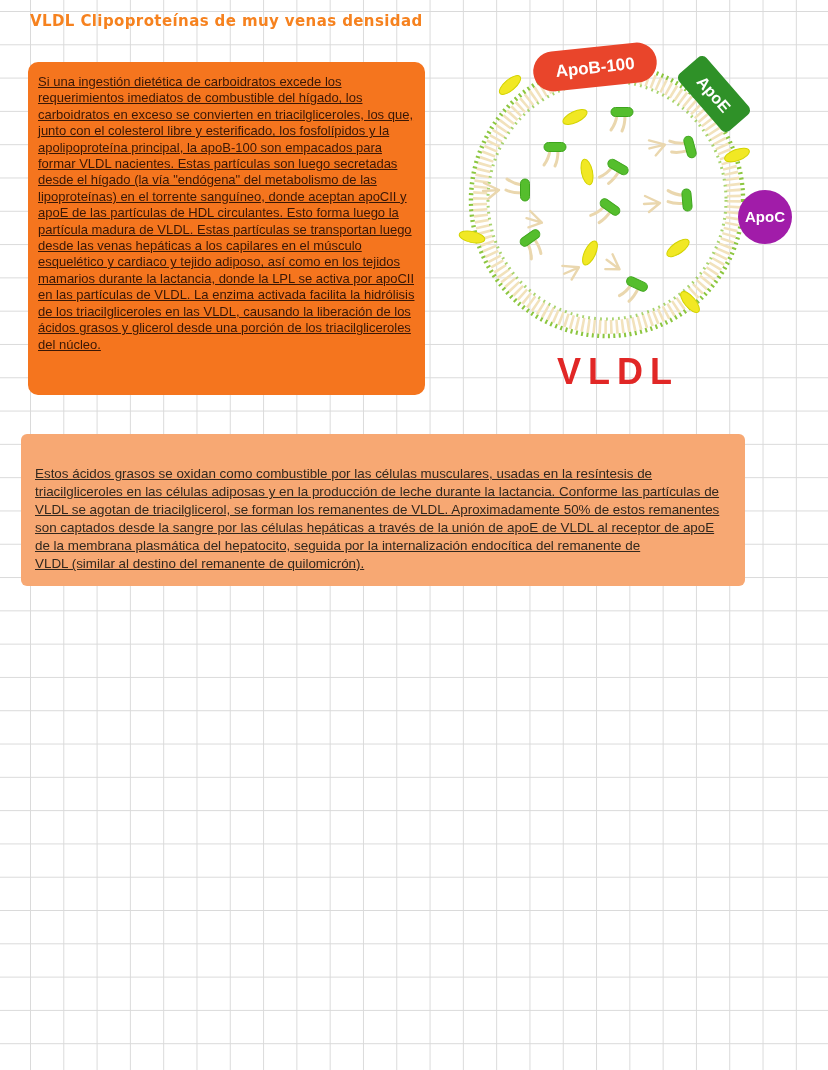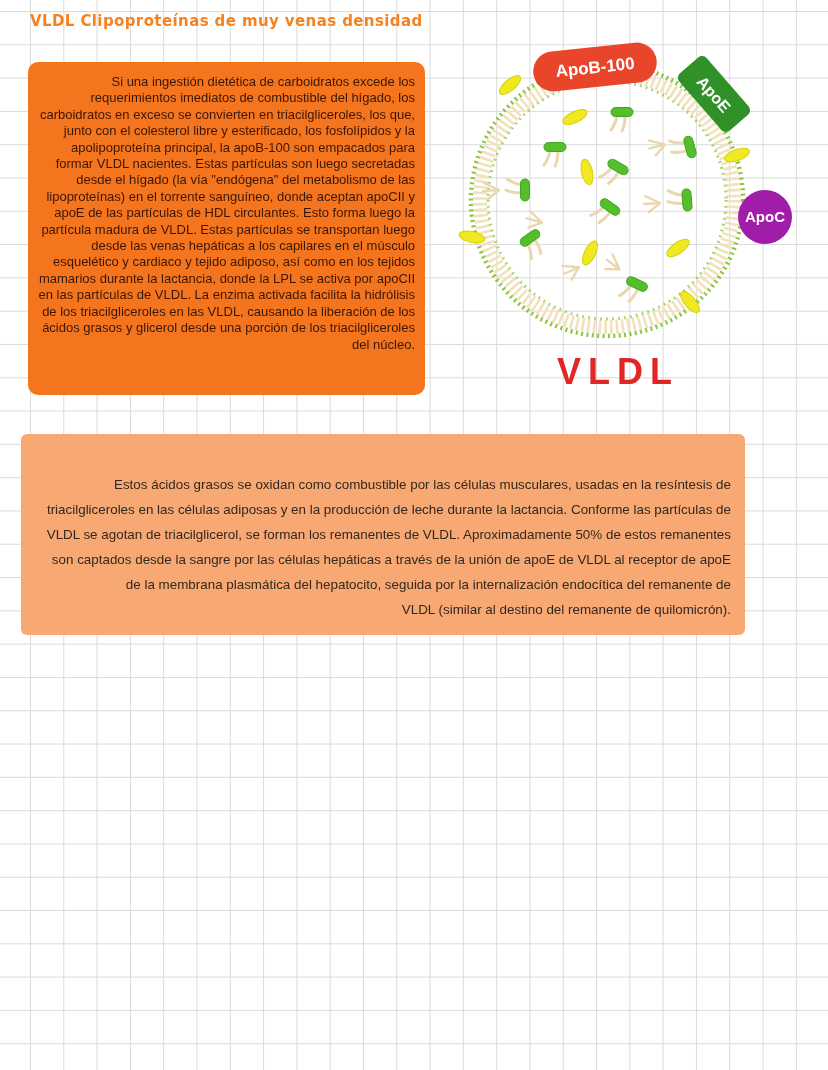--- a/index.html
+++ b/index.html
@@ -32,33 +32,33 @@
     background-size:33.3px 33.3px;
     background-position:30px 11px;
   }
   .page-title{
     position:absolute;left:30px;top:12px;
     font-family:"DejaVu Sans", sans-serif;
     font-weight:bold;font-size:15px;letter-spacing:.4px;
     color:var(--title-color);
   }
   .note-box{
-    position:absolute;box-sizing:border-box;text-align:right;
+    position:absolute;box-sizing:border-box;text-align:left;text-decoration:underline;
   }
   .note-box-primary{
     left:28px;top:62px;width:397px;min-height:333px;
     background:var(--box1-bg);border-radius:10px;
     padding:12px 10px;
     font-size:13px;line-height:16.4px;color:var(--box1-text);
   }
   .note-box-secondary{
     left:21px;top:434px;width:724px;min-height:119px;
     background:var(--box2-bg);border-radius:6px;
     padding:13px 14px;
-    font-size:13.4px;line-height:25px;color:var(--box2-text);
+    font-size:13.4px;line-height:18px;color:var(--box2-text);
     white-space:pre-line;
   }
   .diagram-svg{position:absolute;left:440px;top:24px;}
   .ylipid{fill:var(--yellow-fill);stroke:var(--yellow-stroke);stroke-width:1;}
   .glipid{fill:var(--green-fill);stroke:var(--green-stroke);stroke-width:1;}
   .tail{fill:none;stroke:var(--tail-color);stroke-width:3;stroke-linecap:round;}
   .fork{fill:none;stroke:var(--tail-color);stroke-width:2.4;stroke-linecap:round;}
   .apo-label-text{fill:#ffffff;font-weight:bold;font-family:"Liberation Sans",sans-serif;}
   .caption-text{
     fill:var(--caption-color);font-weight:bold;font-size:36px;

